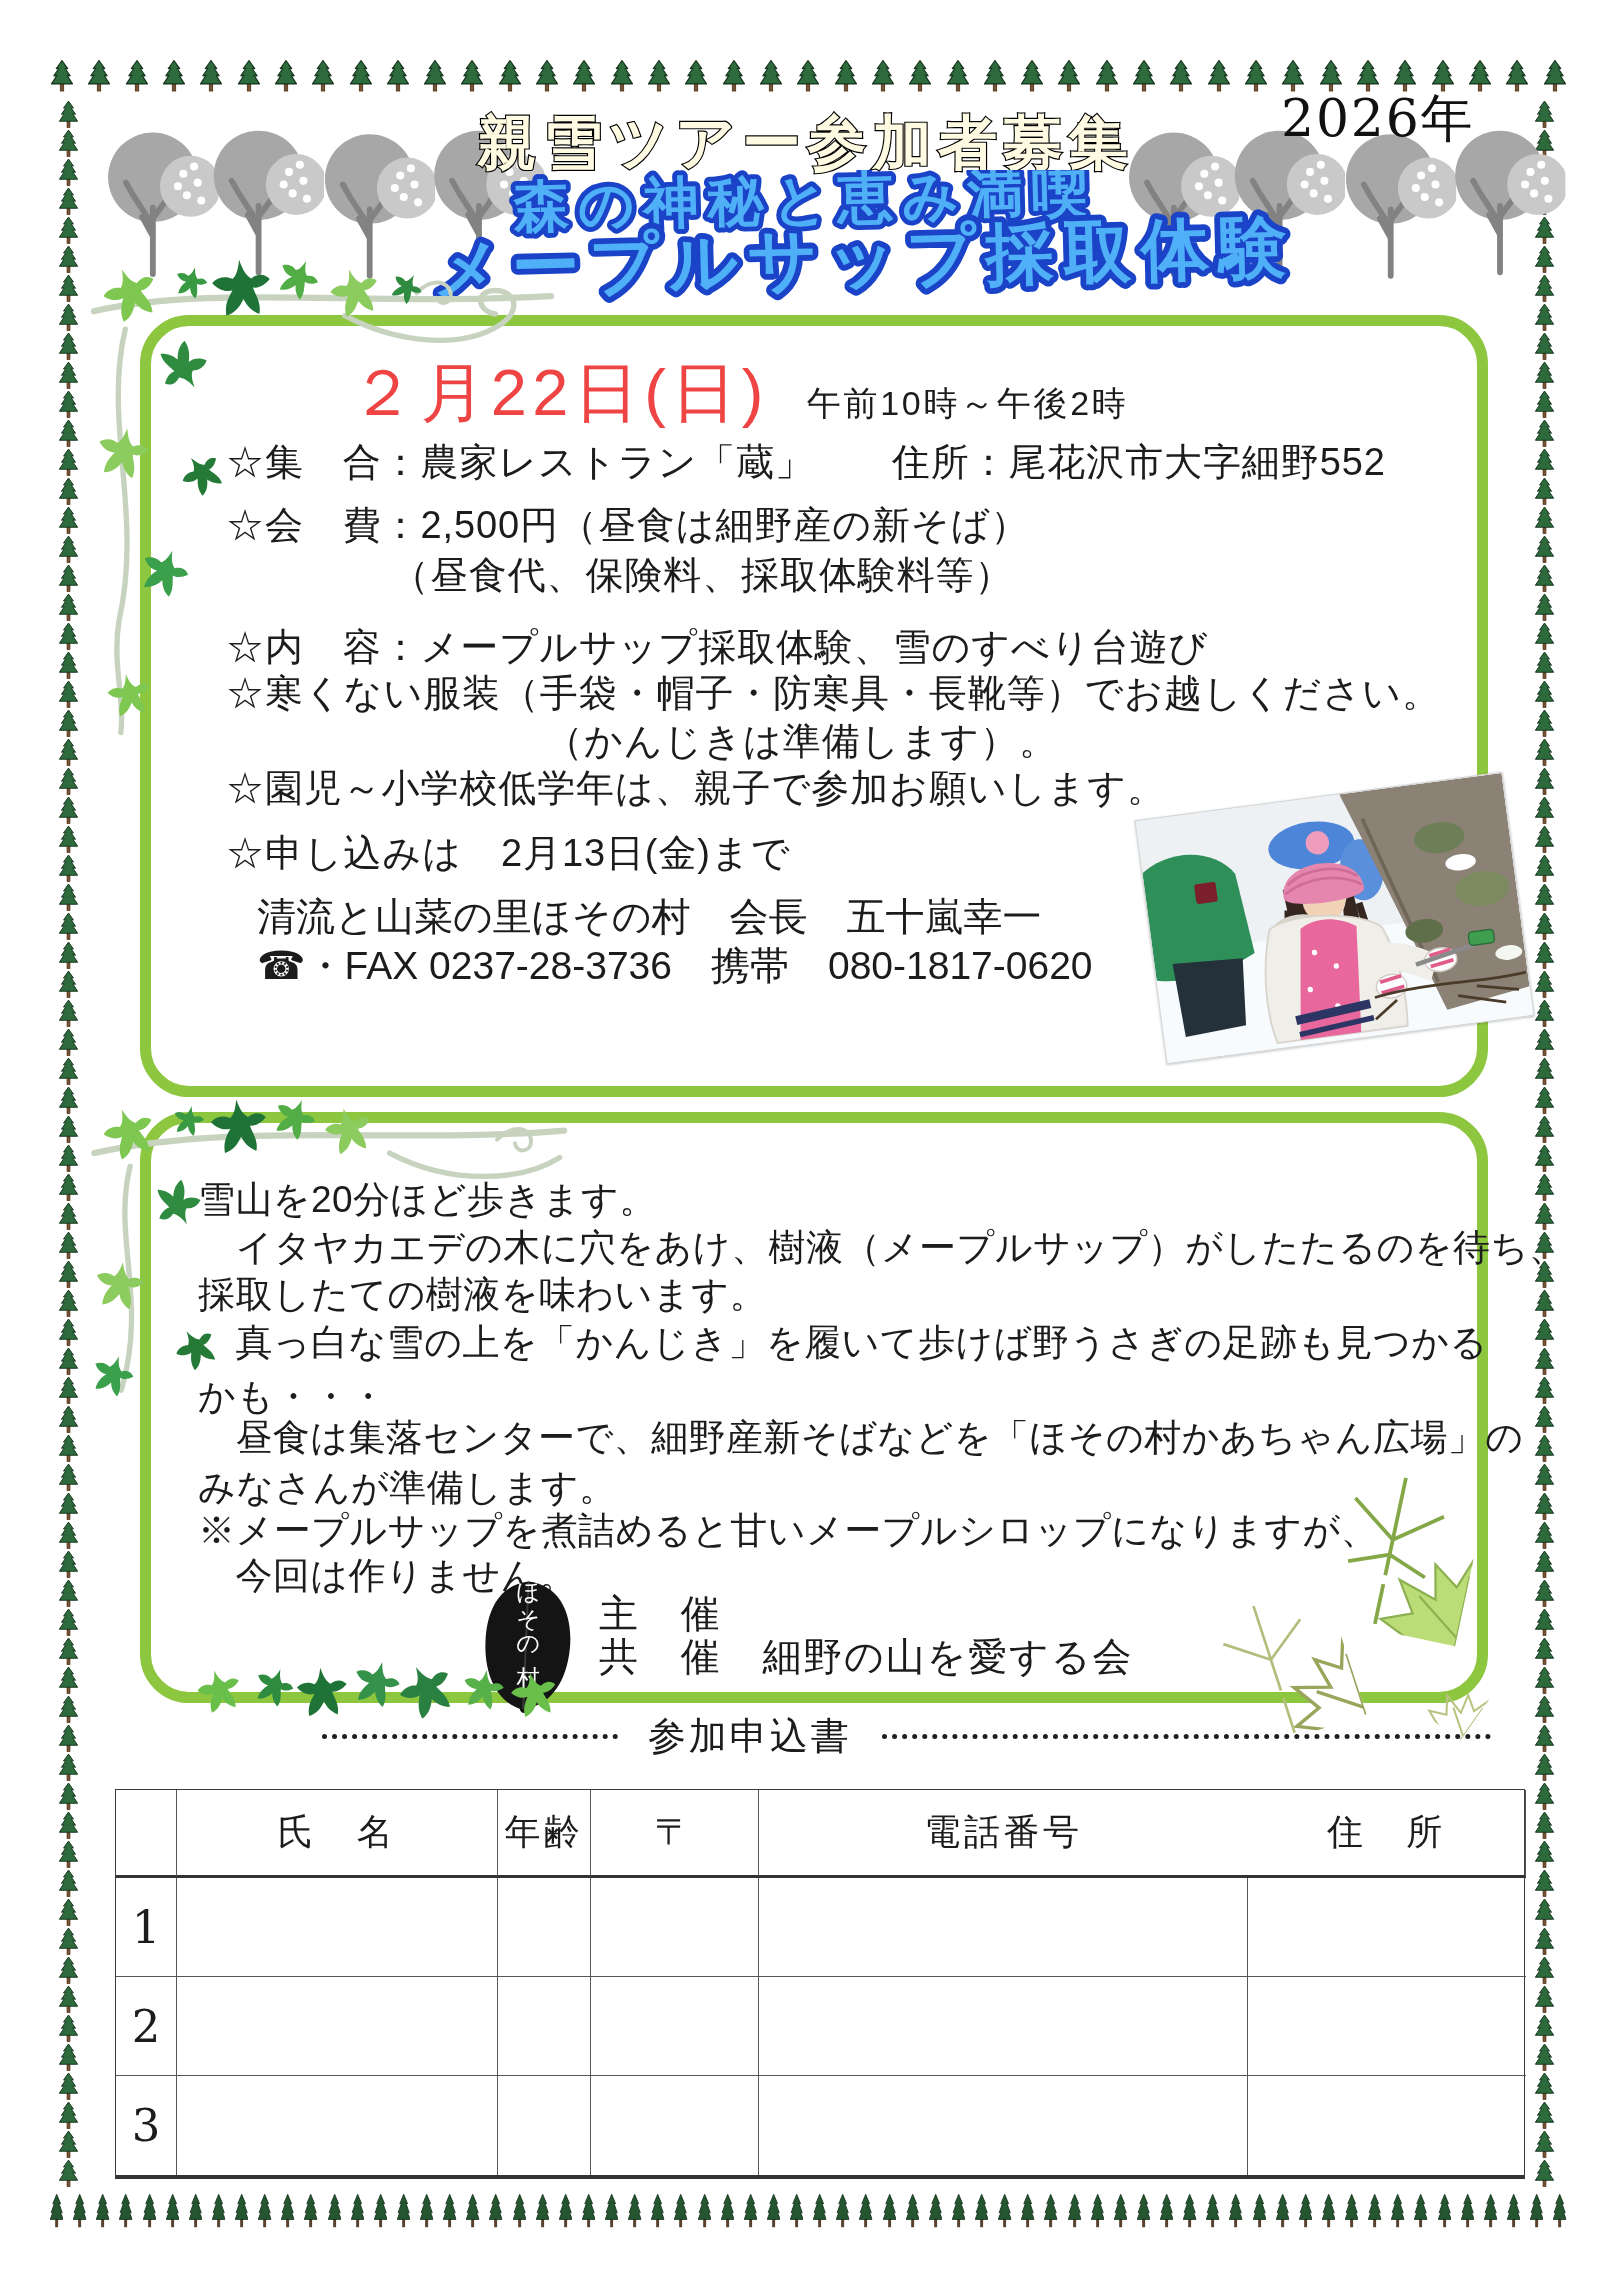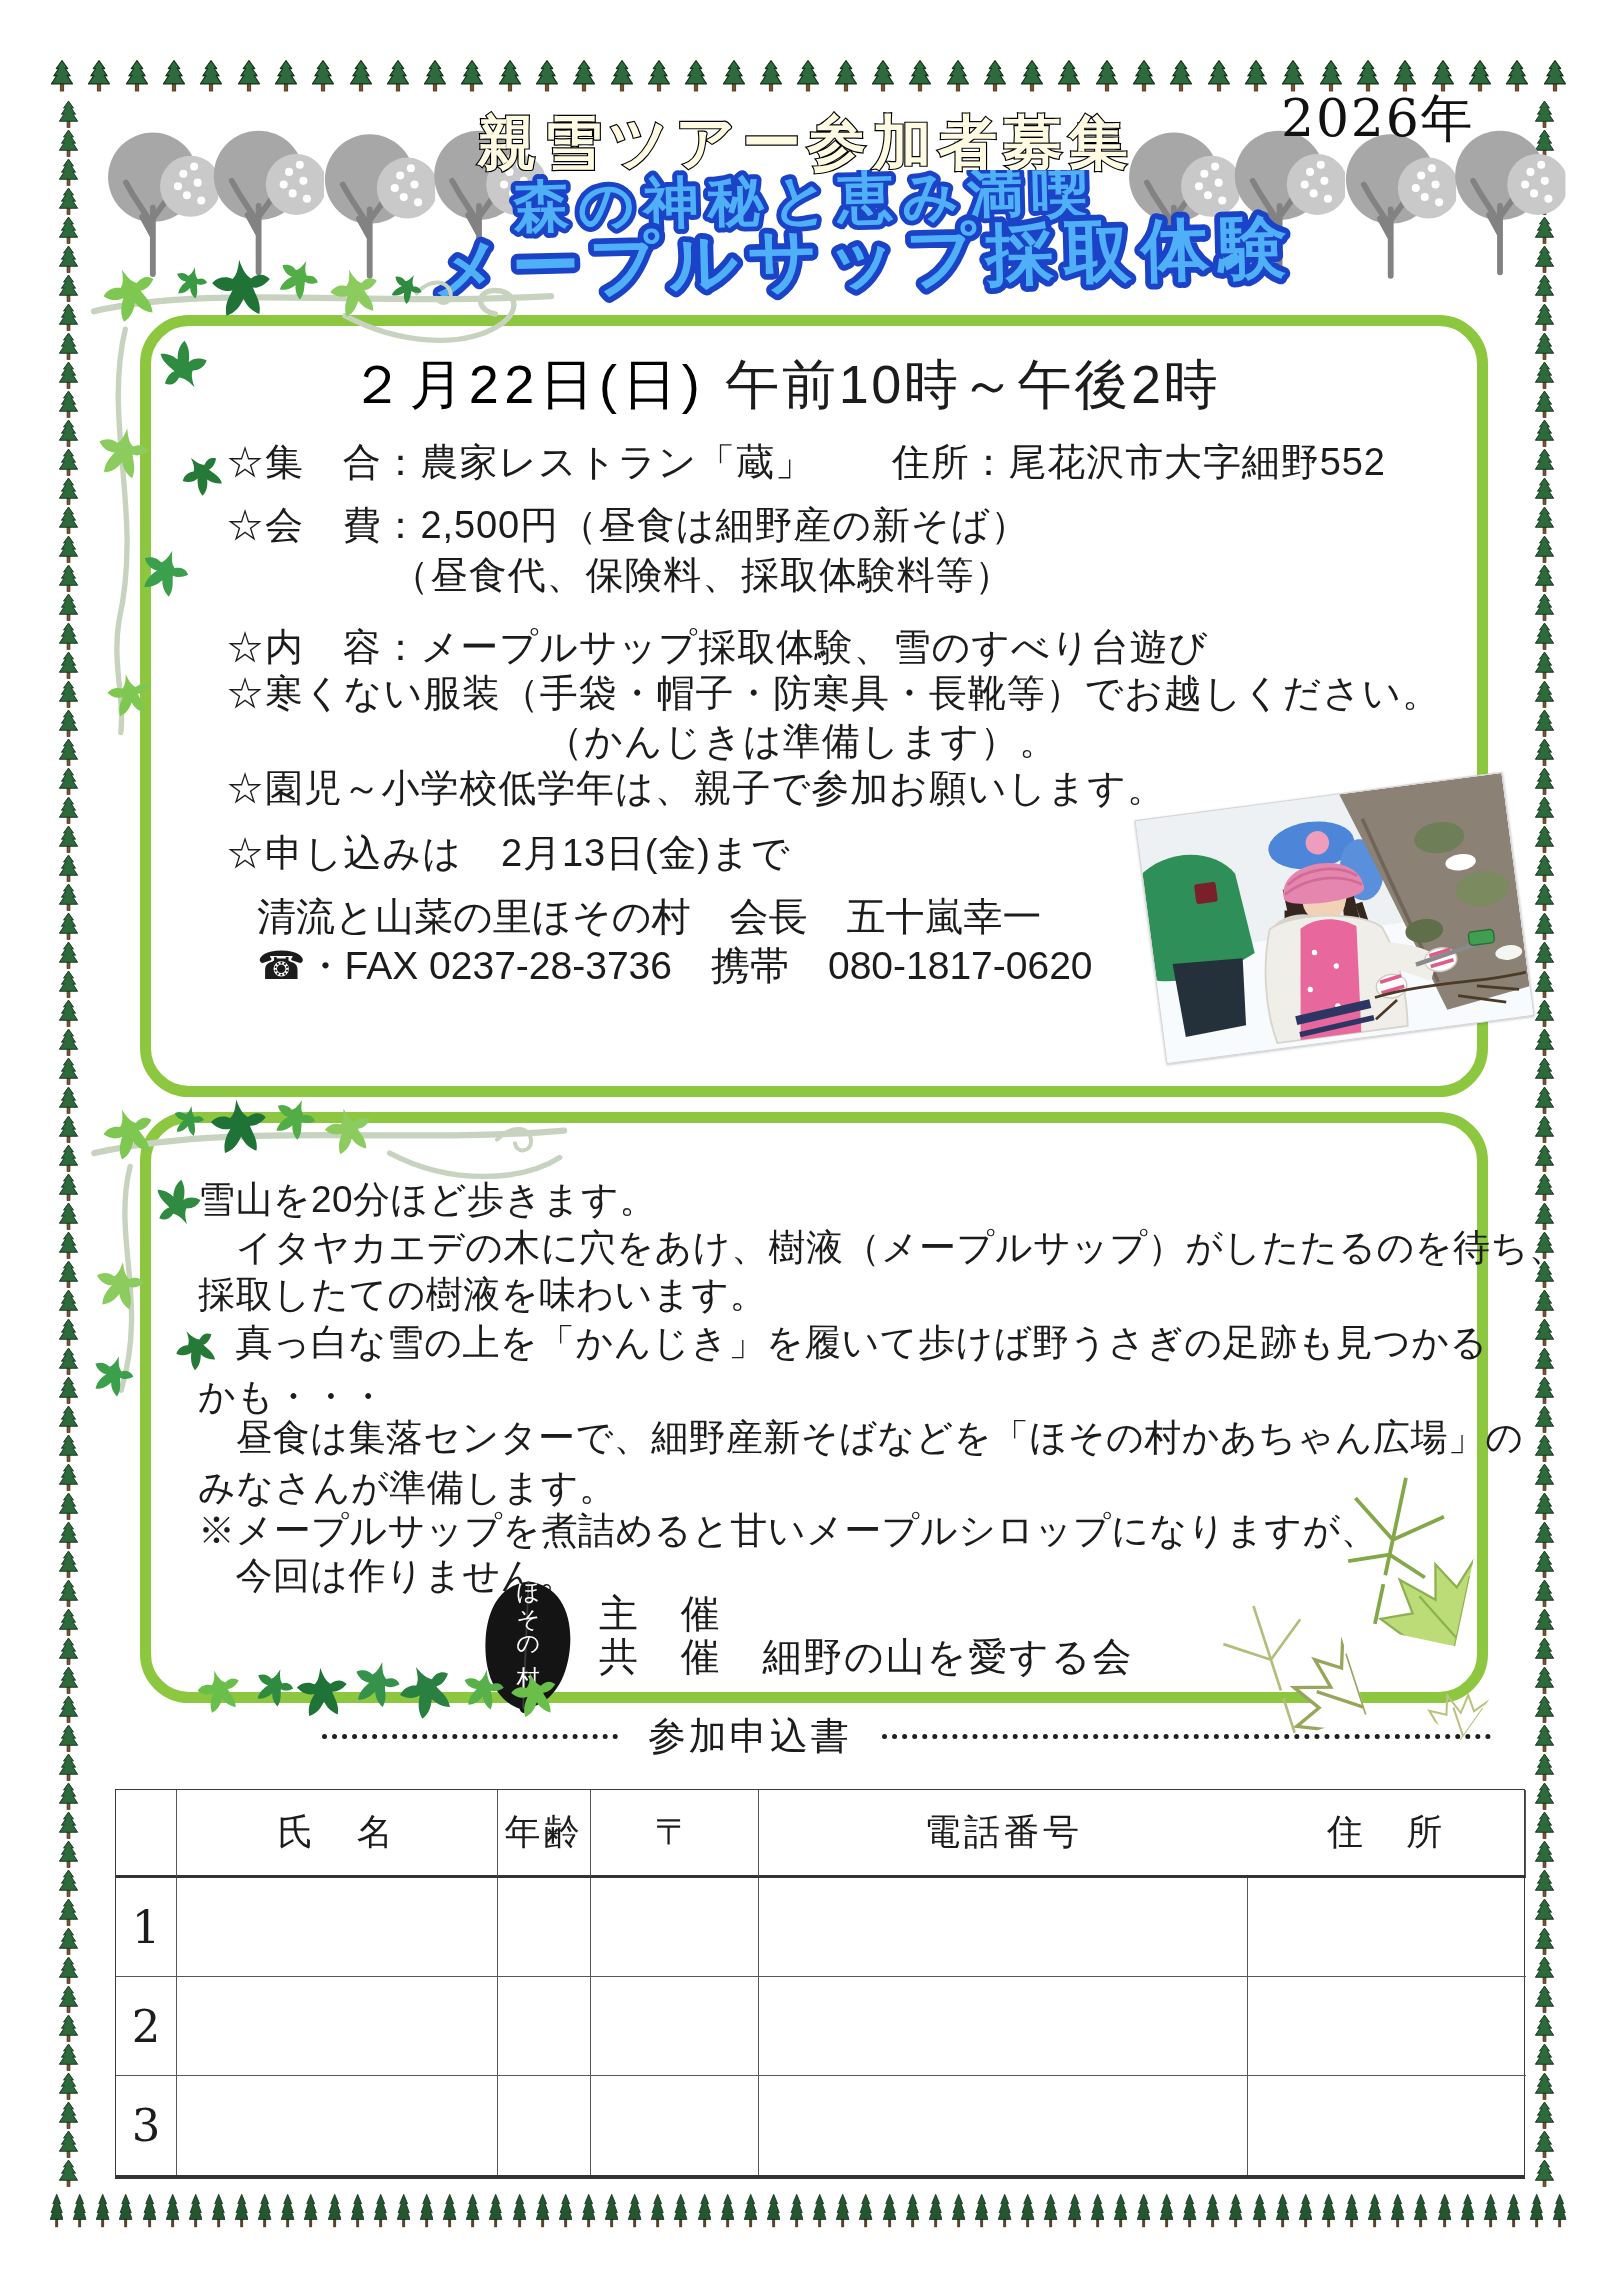--- a/index.html
+++ b/index.html
@@ -33,22 +33,22 @@
   #subtitle-line2{font-size:76px;letter-spacing:11px;stroke-width:13px;}
 
   
   .green-box{position:absolute;left:140px;width:1348px;box-sizing:border-box;
         border:11.6px solid #8dc63f;border-radius:49px;background:#fff;z-index:2;}
   #event-box{top:315px;height:782px;}
   #desc-box{top:1112px;height:591px;}
 
   
   #event-date-row{position:absolute;left:199px;top:23px;white-space:nowrap;}
-  #event-date{font-size:54px;letter-spacing:5.4px;color:#000000;}
-  #event-time{font-size:54px;margin-left:20px;letter-spacing:2.7px;}
+  #event-date{font-size:65px;letter-spacing:5.4px;color:#ef4444;}
+  #event-time{font-size:34px;margin-left:38px;letter-spacing:2.7px;}
   .evline{position:absolute;left:75px;font-size:38px;white-space:nowrap;letter-spacing:0.9px;}
   .evline-0{top:111px;}
   .evline-1{top:174px;}
   .evline-2{top:224px;left:240px;}
   .evline-3{top:296px;}
   .evline-4{top:342px;}
   .evline-5{top:390px;left:394px;}
   .evline-6{top:437px;}
   .evline-7{top:502px;}
   .contact{position:absolute;left:106px;font-size:39px;white-space:nowrap;}

